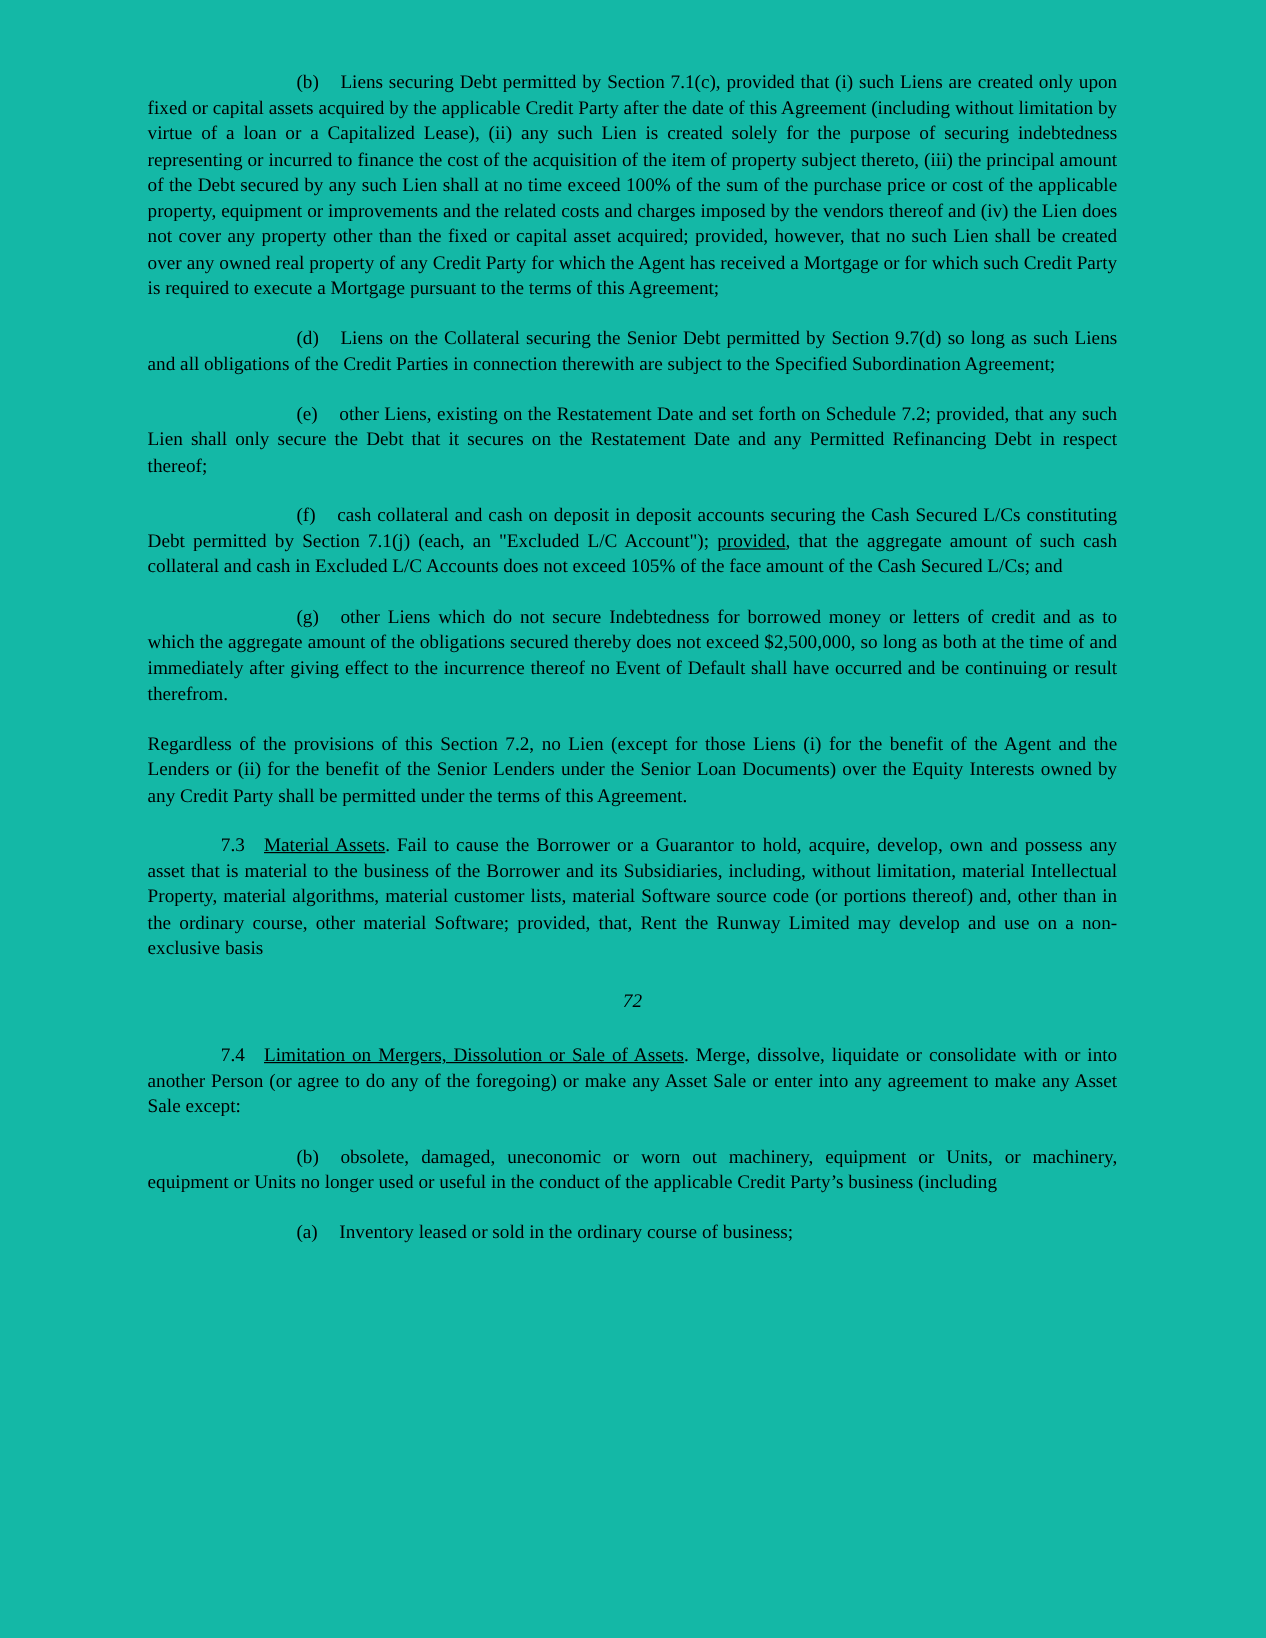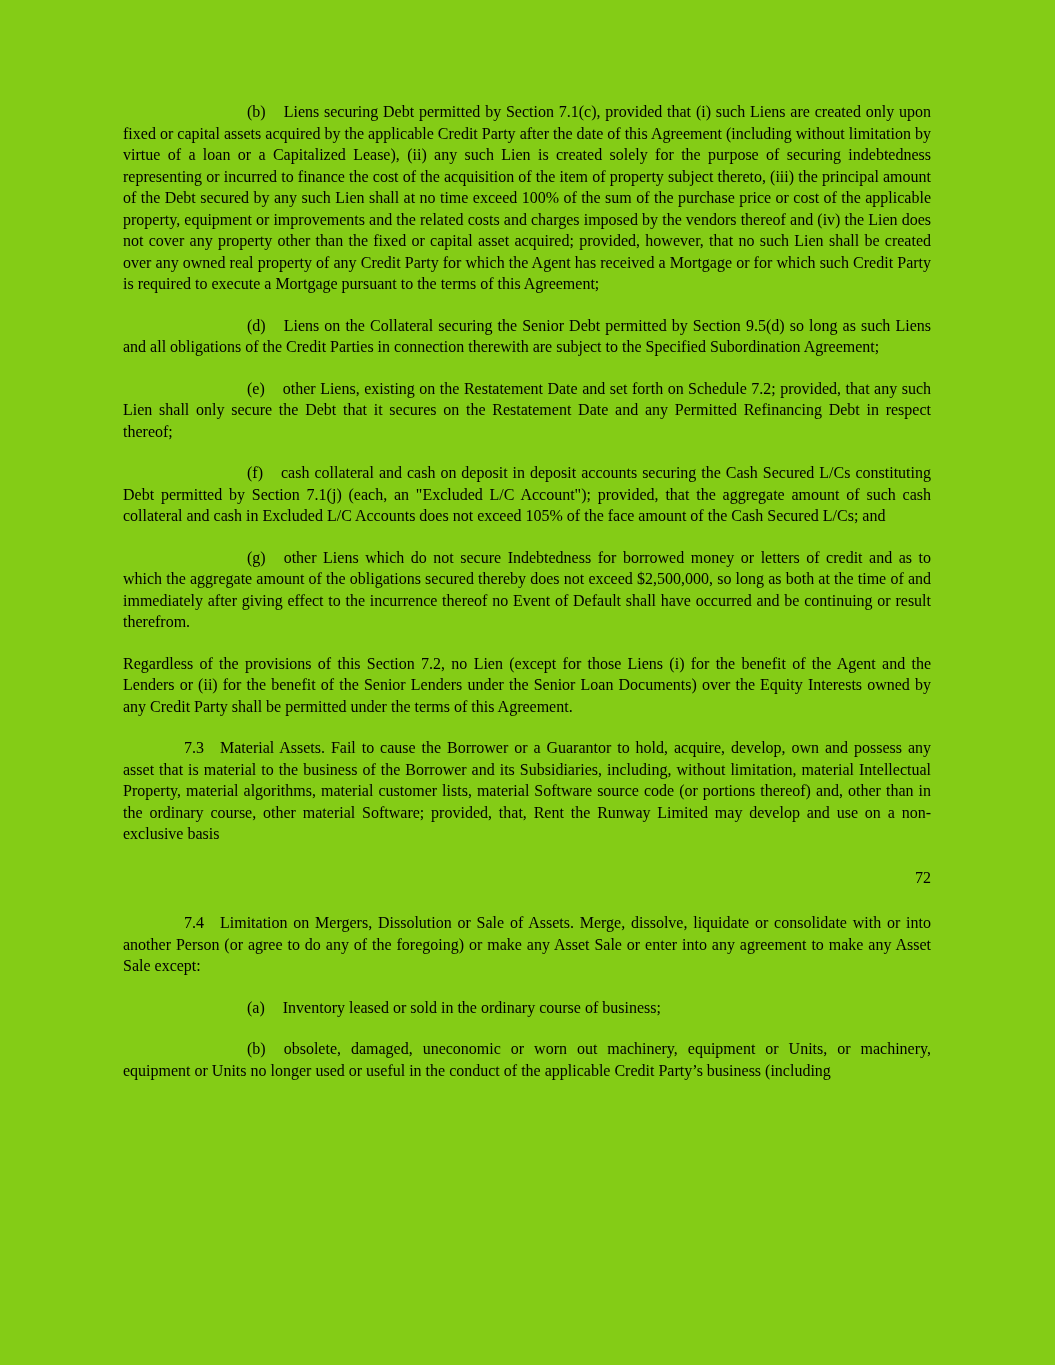--- a/index.html
+++ b/index.html
@@ -5,67 +5,68 @@
   html, body {
     margin: 0;
     padding: 0;
     background: #ffffff;
   }
   .page {
     position: relative;
     width: 1055px;
     height: 1365px;
     box-sizing: border-box;
-    padding: 101px 124px 0 123px;
-    background: #84cc16;
+    padding: 58px 124px 0 123px;
+    background: #14b8a6;
     color: #000000;
     font-family: "Liberation Serif", "DejaVu Serif", serif;
     font-size: 16px;
     line-height: 21.5px;
     overflow: hidden;
   }
   .para {
     margin: 0 0 20px 0;
     text-align: justify;
   }
   .para:last-child { margin-bottom: 0; }
   .indent-list { text-indent: 124px; }
   .indent-sec  { text-indent: 61px; }
   .marker { margin-right: 18px; }
   .sec-num { margin-right: 16px; }
-  .u { }
+  .u { text-decoration: underline; }
   .b { font-weight: normal; }
   .page-num {
     margin: 22px 0 24px 0;
-    text-align: right;
+    text-align: center;
     text-indent: 0;
+    font-style: italic;
   }
 </style>
 </head>
 <body>
 
 <div class="page">
 
   <p class="para indent-list"><span class="marker">(b)</span><span>Liens securing Debt permitted by Section 7.1(c), provided that (i) such Liens are created only upon fixed or capital assets acquired by the applicable Credit Party after the date of this Agreement (including without limitation by virtue of a loan or a Capitalized Lease), (ii) any such Lien is created solely for the purpose of securing indebtedness representing or incurred to finance the cost of the acquisition of the item of property subject thereto, (iii) the principal amount of the Debt secured by any such Lien shall at no time exceed 100% of the sum of the purchase price or cost of the applicable property, equipment or improvements and the related costs and charges imposed by the vendors thereof and (iv) the Lien does not cover any property other than the fixed or capital asset acquired; provided, however, that no such Lien shall be created over any owned real property of any Credit Party for which the Agent has received a Mortgage or for which such Credit Party is required to execute a Mortgage pursuant to the terms of this Agreement;</span></p>
 
 
-  <p class="para indent-list"><span class="marker">(d)</span><span>Liens on the Collateral securing the Senior Debt permitted by Section 9.5(d) so long as such Liens and all obligations of the Credit Parties in connection therewith are subject to the Specified Subordination Agreement;</span></p>
+  <p class="para indent-list"><span class="marker">(d)</span><span>Liens on the Collateral securing the Senior Debt permitted by Section 9.7(d) so long as such Liens and all obligations of the Credit Parties in connection therewith are subject to the Specified Subordination Agreement;</span></p>
 
   <p class="para indent-list"><span class="marker">(e)</span><span>other Liens, existing on the Restatement Date and set forth on Schedule 7.2; provided, that any such Lien shall only secure the Debt that it secures on the Restatement Date and any Permitted Refinancing Debt in respect thereof;</span></p>
 
   <p class="para indent-list"><span class="marker">(f)</span><span>cash collateral and cash on deposit in deposit accounts securing the Cash Secured L/Cs constituting Debt permitted by Section 7.1(j) (each, an "</span><span class="b">Excluded L/C Account</span><span>"); </span><span class="u">provided</span><span>, that the aggregate amount of such cash collateral and cash in Excluded L/C Accounts does not exceed 105% of the face amount of the Cash Secured L/Cs; and</span></p>
 
   <p class="para indent-list"><span class="marker">(g)</span><span>other Liens which do not secure Indebtedness for borrowed money or letters of credit and as to which the aggregate amount of the obligations secured thereby does not exceed $2,500,000, so long as both at the time of and immediately after giving effect to the incurrence thereof no Event of Default shall have occurred and be continuing or result therefrom.</span></p>
 
   <p class="para">Regardless of the provisions of this Section 7.2, no Lien (except for those Liens (i) for the benefit of the Agent and the Lenders or (ii) for the benefit of the Senior Lenders under the Senior Loan Documents) over the Equity Interests owned by any Credit Party shall be permitted under the terms of this Agreement.</p>
 
   <p class="para indent-sec"><span class="sec-num">7.3</span><span class="u">Material Assets</span><span>. Fail to cause the Borrower or a Guarantor to hold, acquire, develop, own and possess any asset that is material to the business of the Borrower and its Subsidiaries, including, without limitation, material Intellectual Property, material algorithms, material customer lists, material Software source code (or portions thereof) and, other than in the ordinary course, other material Software; provided, that, Rent the Runway Limited may develop and use on a non-exclusive basis</span></p>
 
   <p class="para page-num">72</p>
 
 
   <p class="para indent-sec"><span class="sec-num">7.4</span><span class="u">Limitation on Mergers, Dissolution or Sale of Assets</span><span>. Merge, dissolve, liquidate or consolidate with or into another Person (or agree to do any of the foregoing) or make any Asset Sale or enter into any agreement to make any Asset Sale except:</span></p>
 
+  <p class="para indent-list"><span class="marker">(b)</span><span>obsolete, damaged, uneconomic or worn out machinery, equipment or Units, or machinery, equipment or Units no longer used or useful in the conduct of the applicable Credit Party’s business (including</span></p>
+
   <p class="para indent-list"><span class="marker">(a)</span><span>Inventory leased or sold in the ordinary course of business;</span></p>
-
-  <p class="para indent-list"><span class="marker">(b)</span><span>obsolete, damaged, uneconomic or worn out machinery, equipment or Units, or machinery, equipment or Units no longer used or useful in the conduct of the applicable Credit Party’s business (including</span></p>
 
 </div>
 
 </body></html>

